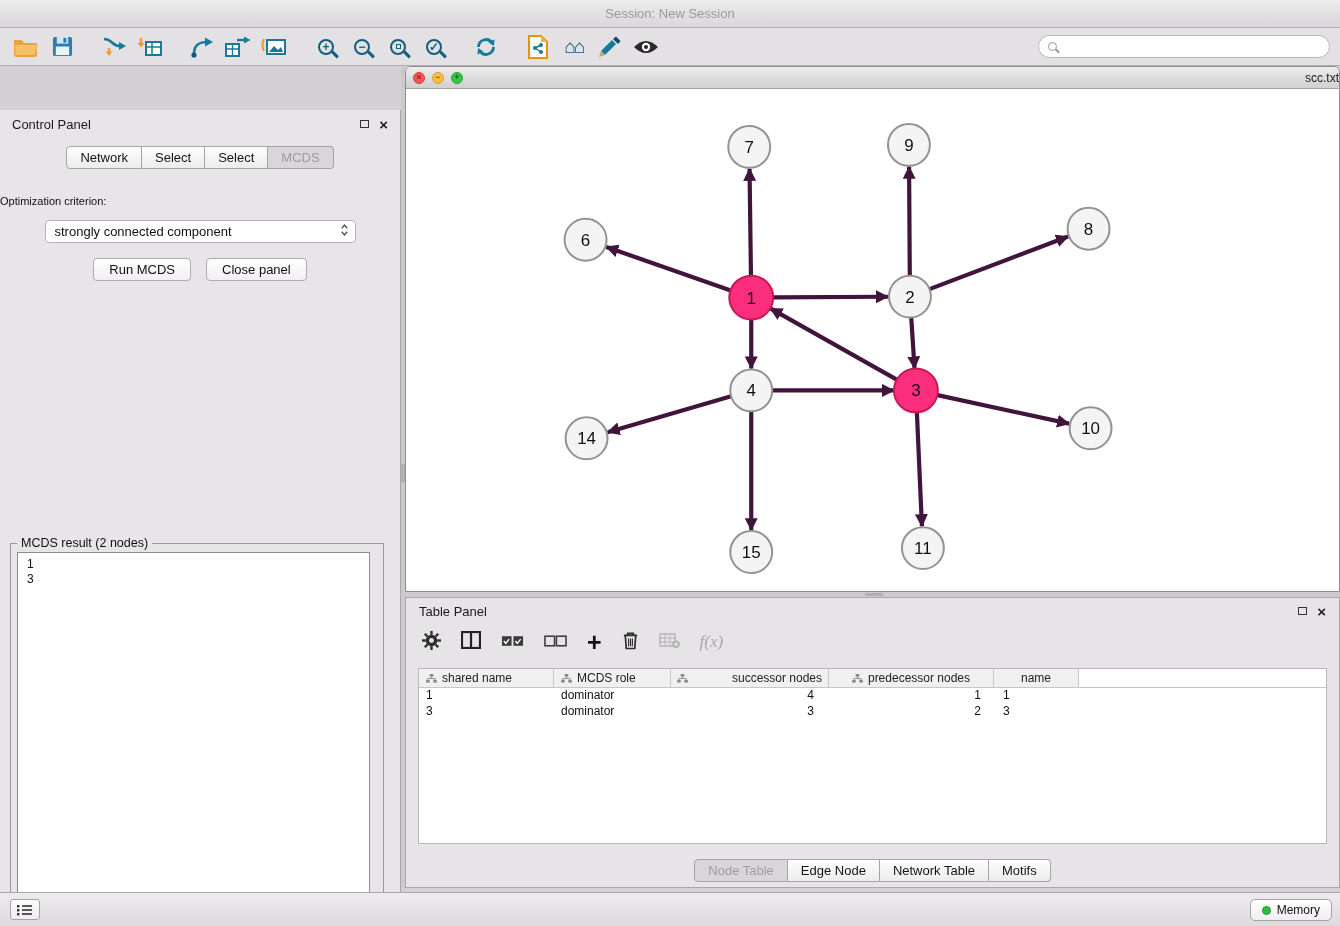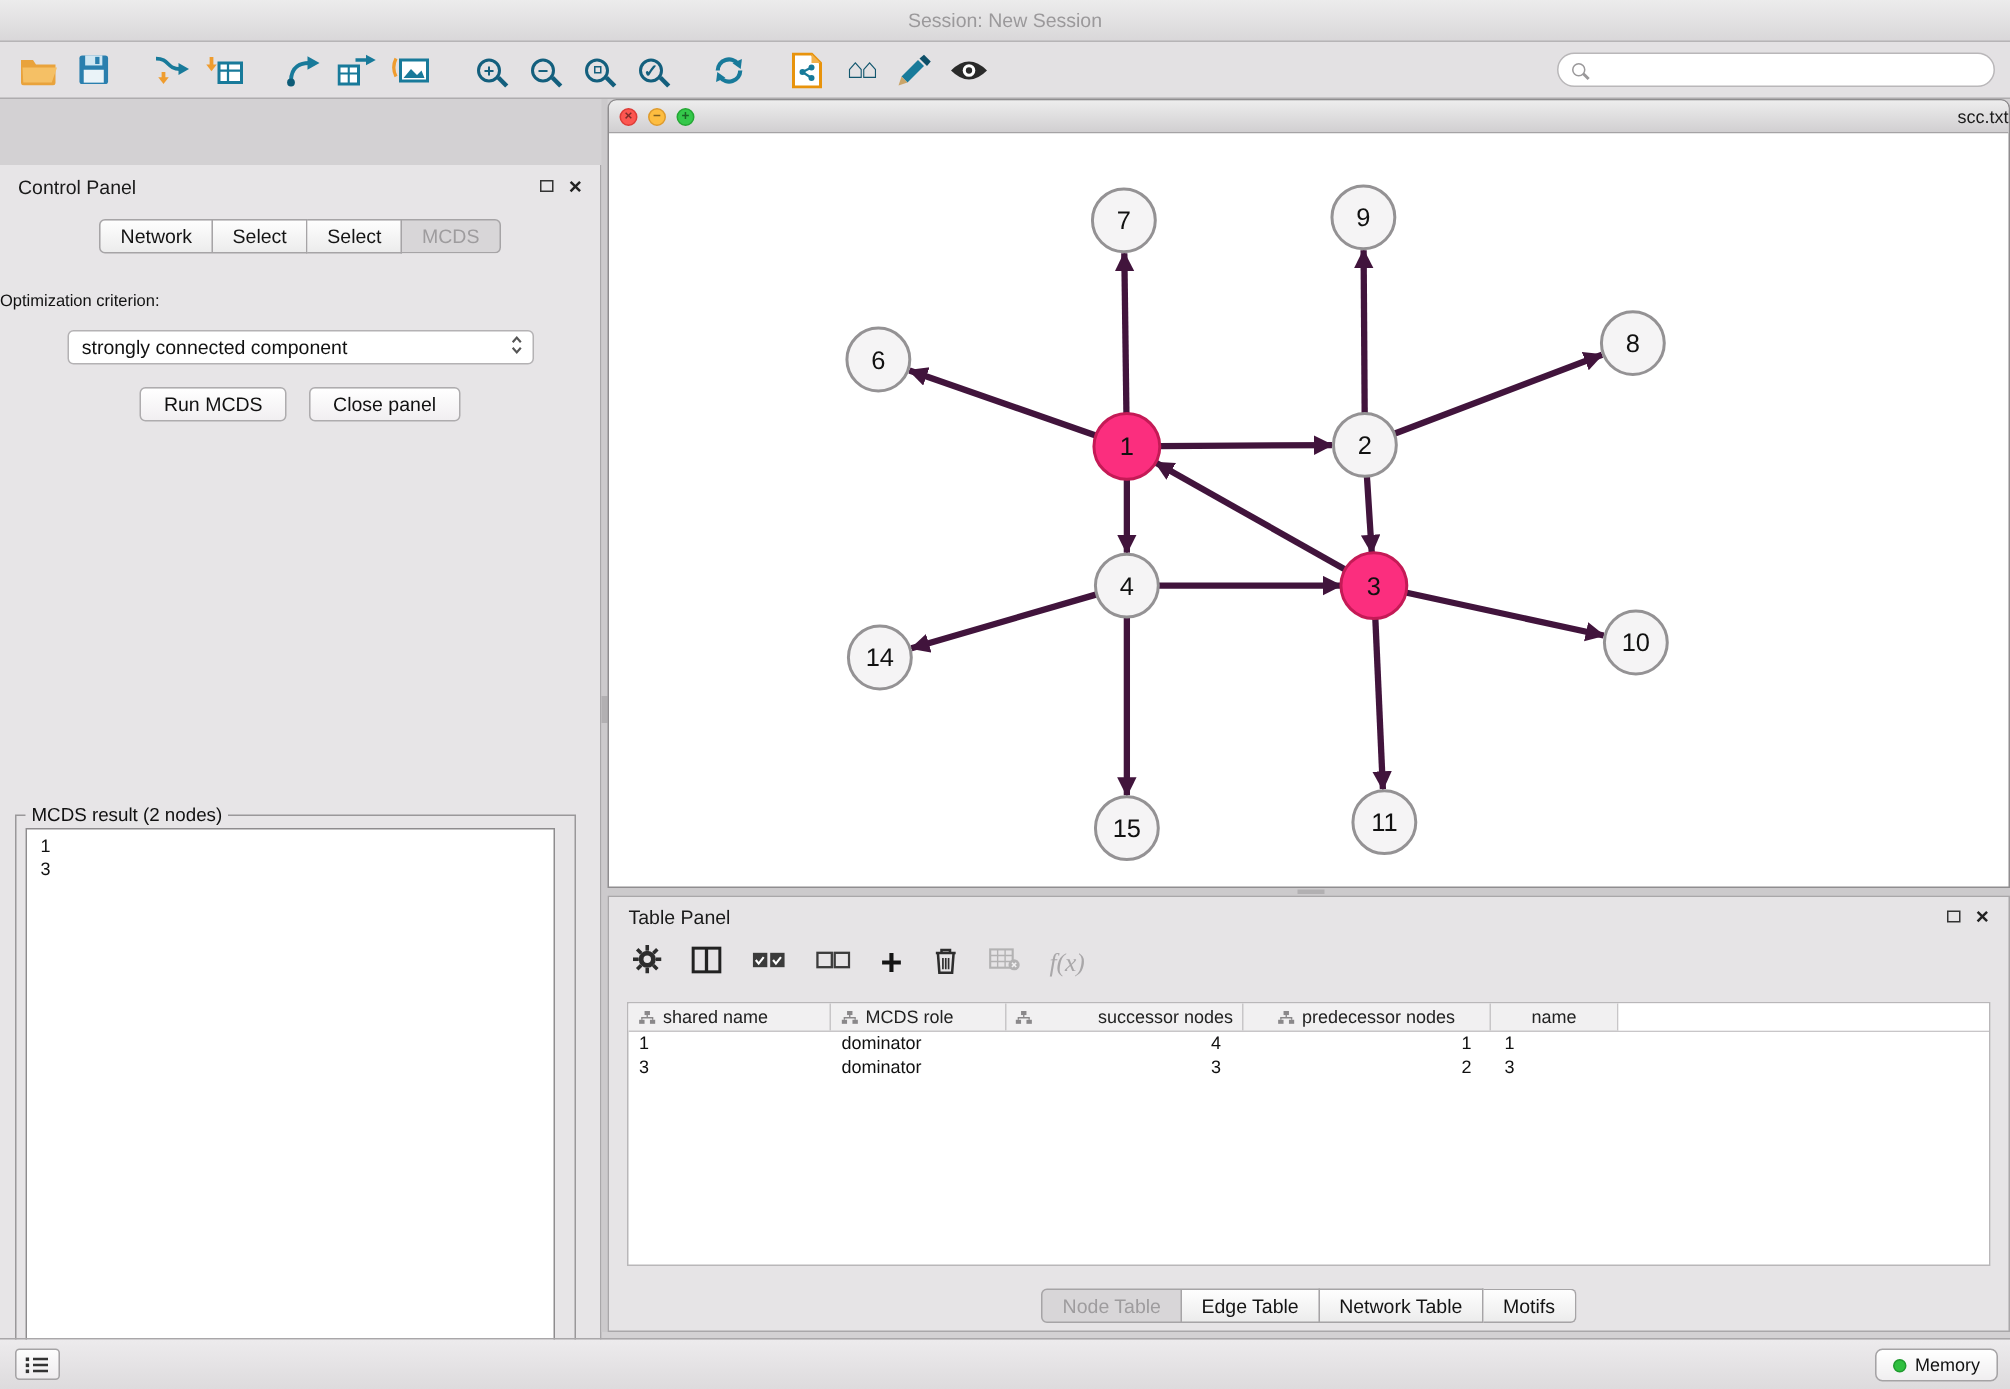--- a/index.html
+++ b/index.html
@@ -471,21 +471,21 @@
       <div class="trow">
         <span class="td c0">3</span>
         <span class="td c1">dominator</span>
         <span class="td c2">3</span>
         <span class="td c3">2</span>
         <span class="td c4">3</span>
       </div>
     </div>
     <div class="tp-tabs">
       <span class="tab active">Node Table</span>
-      <span class="tab">Edge Table</span>
+      <span class="tab">Edge Node</span>
       <span class="tab">Network Table</span>
       <span class="tab">Motifs</span>
     </div>
   </div>
 
   <div class="statusbar">
     <span class="sb-list">
       <svg width="16" height="12" viewBox="0 0 16 12">
           <g stroke="#333" stroke-width="1.6">
             <line x1="5" y1="2" x2="15" y2="2"></line>

